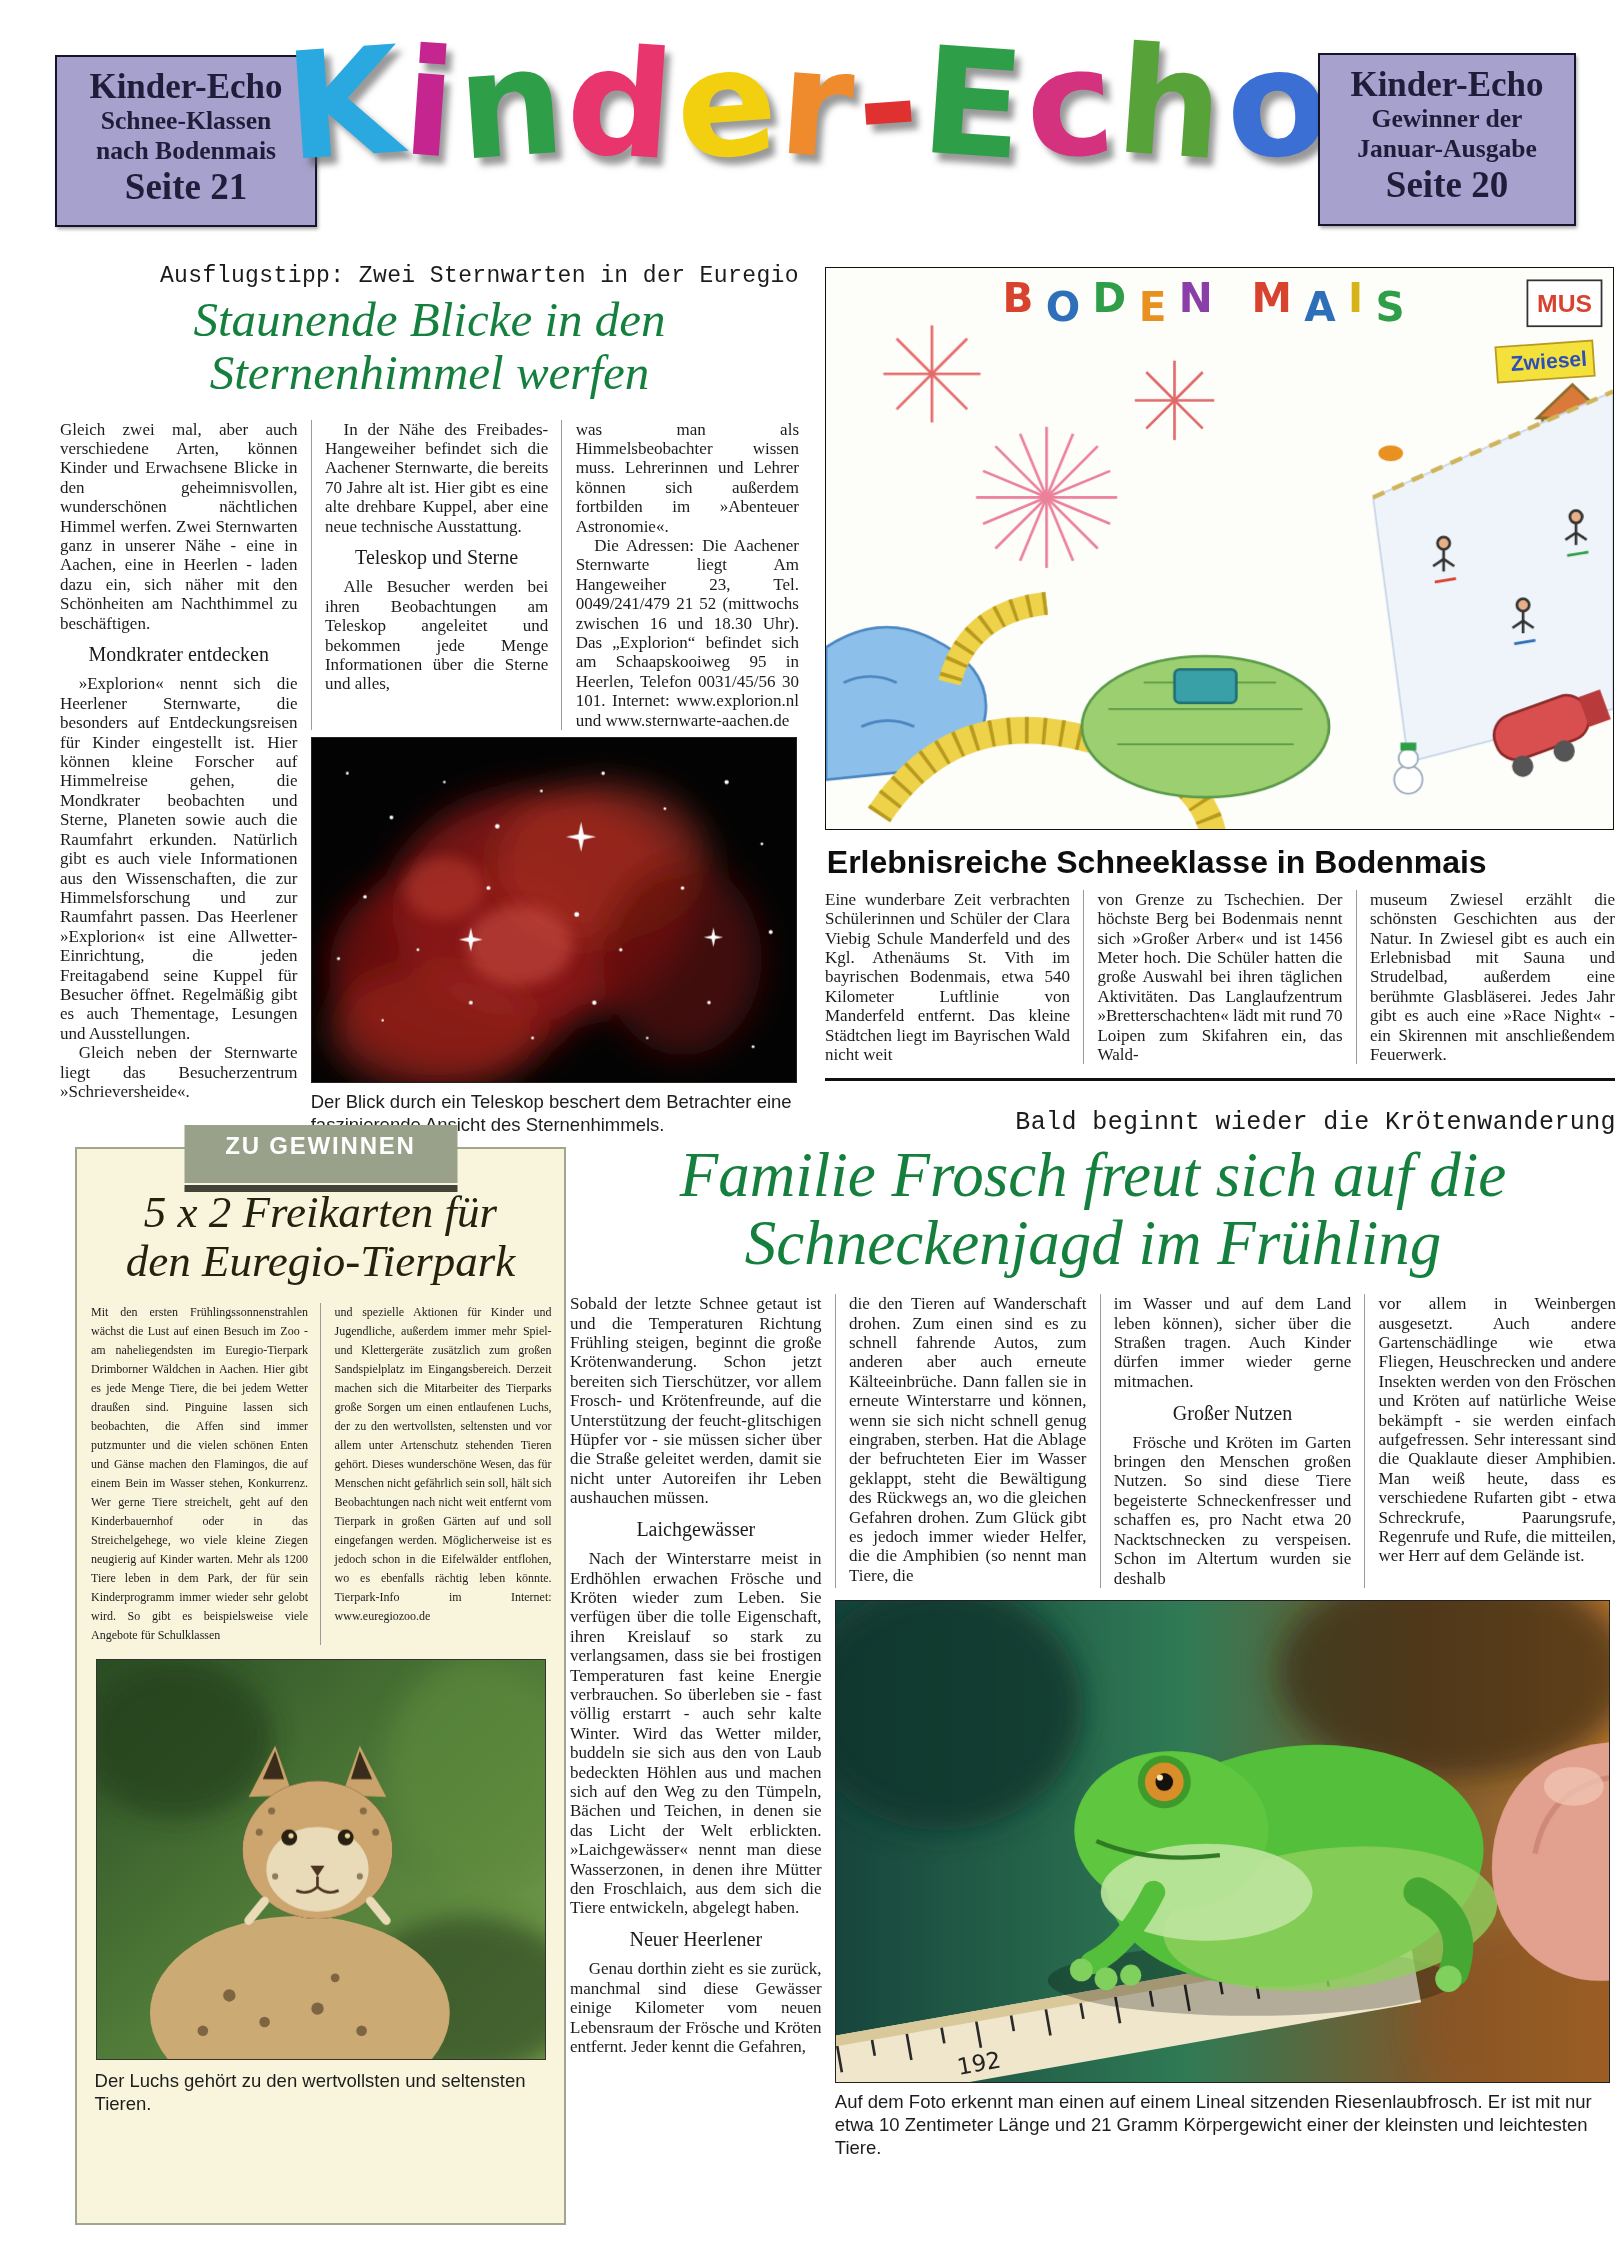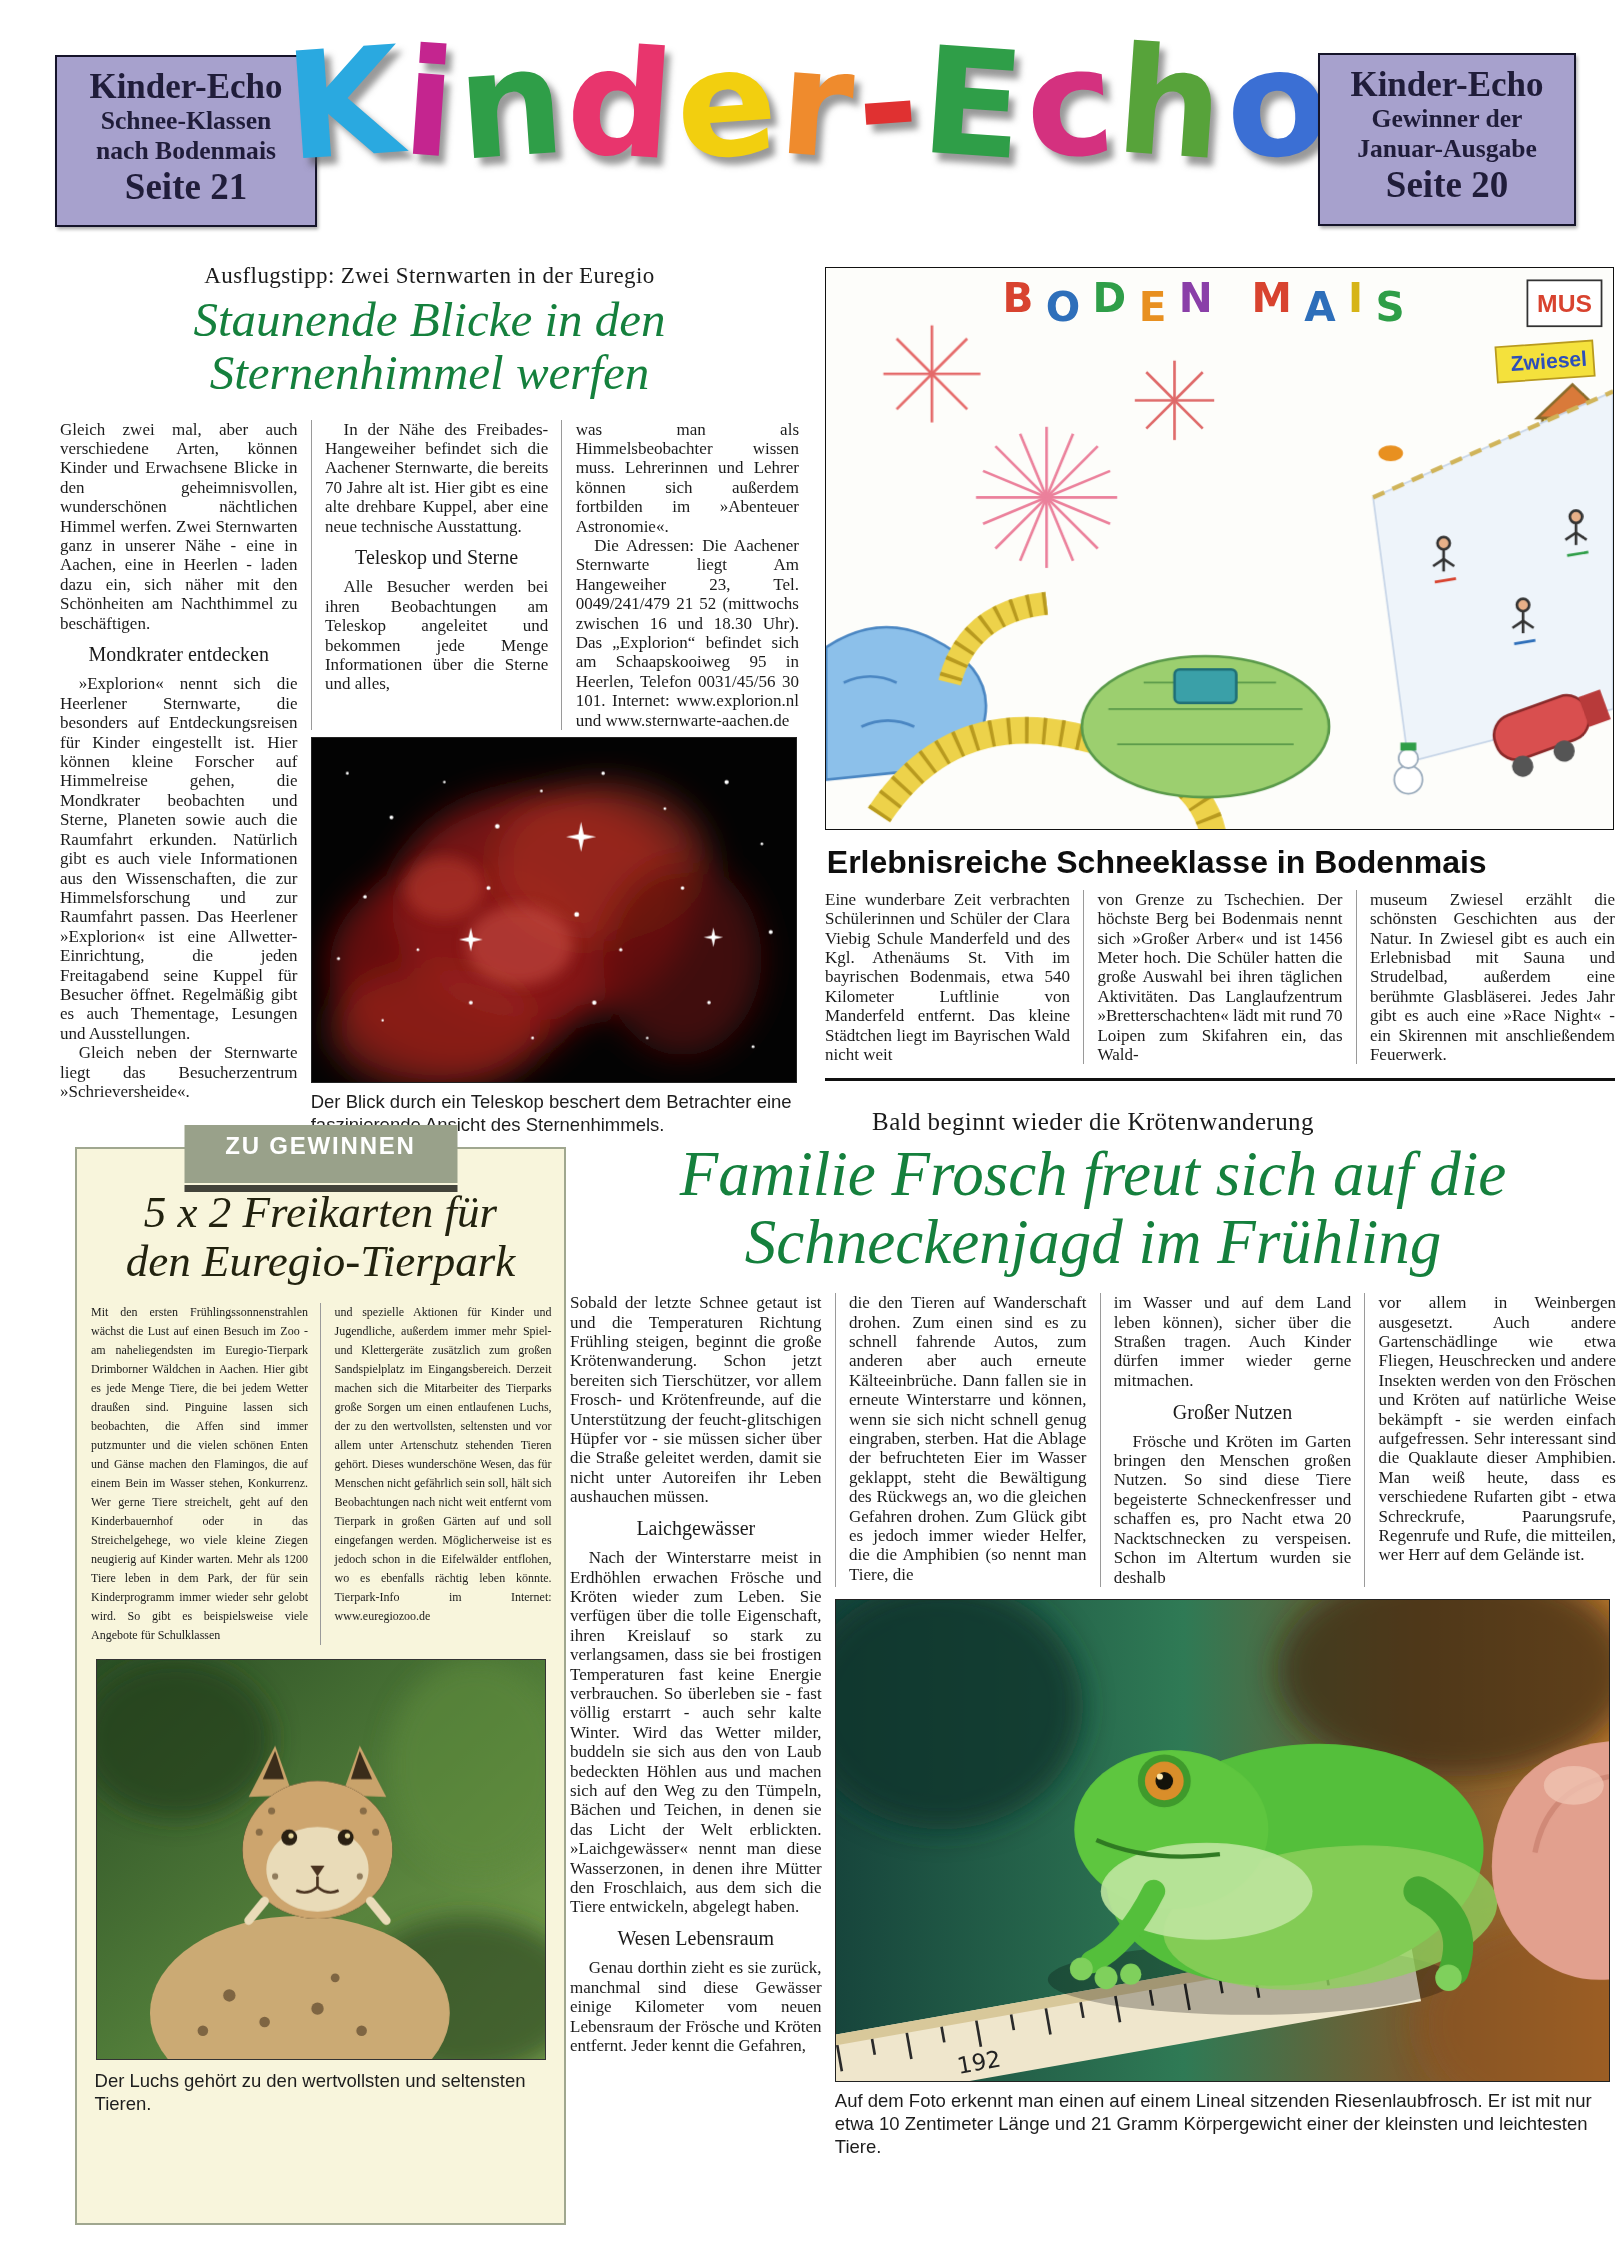--- a/index.html
+++ b/index.html
@@ -14,21 +14,21 @@
   .mast-box .t3{font-size:37px;font-weight:bold;line-height:1.2;}
   #mast-left{left:55px;top:55px;width:258px;height:168px;}
   #mast-right{left:1318px;top:53px;width:254px;height:169px;}
 
   #logo{position:absolute;left:0;right:0;top:16px;text-align:center;
         font-family:"DejaVu Sans",sans-serif;font-weight:bold;font-size:148px;line-height:1.2;
         letter-spacing:3.5px;pointer-events:none;}
   .logo-letter{display:inline-block;text-shadow:6.2px 8px 6.2px rgba(70,70,70,.55);}
 
   
-  .kicker{text-align:center;font-size:23px;letter-spacing:0.4px;}
+  .kicker{text-align:right;font-size:23px;letter-spacing:0.4px;font-family:Liberation Mono, monospace;}
   .headline{text-align:center;font-style:italic;line-height:1.08;color:#15803d;}
   .body-col{font-size:17px;line-height:19.4px;text-align:justify;}
   .body-col p{margin:0;}
   .ind{text-indent:1.1em;}
   .subhead{text-align:center;font-size:20px;margin:12.4px 0 9.7px;}
   .vr{border-left:0.9px solid #9a9a9a;padding-left:13.2px;}
   .caption{font-family:"Liberation Sans",sans-serif;font-size:18.5px;line-height:23px;
            color:#1d1d1d;text-align:left;}
 
   
@@ -377,21 +377,21 @@
     <div class="kicker">Bald beginnt wieder die Krötenwanderung</div>
     <div class="headline">
       <span>Familie Frosch freut sich auf die</span><br>
       <span>Schneckenjagd im Frühling</span>
     </div>
     <div id="frog-grid">
       <div class="body-col" id="frog-col1">
         <p>Sobald der letzte Schnee getaut ist und die Temperaturen Richtung Frühling steigen, beginnt die große Krötenwanderung. Schon jetzt bereiten sich Tierschützer, vor allem Frosch- und Krötenfreunde, auf die Unterstützung der feucht-glitschigen Hüpfer vor - sie müssen sicher über die Straße geleitet werden, damit sie nicht unter Autoreifen ihr Leben aushauchen müssen.</p>
         <div class="subhead">Laichgewässer</div>
         <p class="ind">Nach der Winterstarre meist in Erdhöhlen erwachen Frösche und Kröten wieder zum Leben. Sie verfügen über die tolle Eigenschaft, ihren Kreislauf so stark zu verlangsamen, dass sie bei frostigen Temperaturen fast keine Energie verbrauchen. So überleben sie - fast völlig erstarrt - auch sehr kalte Winter. Wird das Wetter milder, buddeln sie sich aus den von Laub bedeckten Höhlen aus und machen sich auf den Weg zu den Tümpeln, Bächen und Teichen, in denen sie das Licht der Welt erblickten. »Laichgewässer« nennt man diese Wasserzonen, in denen ihre Mütter den Froschlaich, aus dem sich die Tiere entwickeln, abgelegt haben.</p>
-        <div class="subhead">Wesen Lebensraum</div>
+        <div class="subhead">Neuer Heerlener</div>
         <p class="ind">Genau dorthin zieht es sie zurück, manchmal sind diese Gewässer einige Kilometer vom neuen Lebensraum der Frösche und Kröten entfernt. Jeder kennt die Gefahren,</p>
       </div>
       <div class="body-col vr">
         <p>die den Tieren auf Wanderschaft drohen. Zum einen sind es zu schnell fahrende Autos, zum anderen aber auch erneute Kälteeinbrüche. Dann fallen sie in erneute Winterstarre und können, wenn sie sich nicht schnell genug eingraben, sterben. Hat die Ablage der befruchteten Eier im Wasser geklappt, steht die Bewältigung des Rückwegs an, wo die gleichen Gefahren drohen. Zum Glück gibt es jedoch immer wieder Helfer, die die Amphibien (so nennt man Tiere, die</p>
       </div>
       <div class="body-col vr">
         <p>im Wasser und auf dem Land leben können), sicher über die Straßen tragen. Auch Kinder dürfen immer wieder gerne mitmachen.</p>
         <div class="subhead">Großer Nutzen</div>
         <p class="ind">Frösche und Kröten im Garten bringen den Menschen großen Nutzen. So sind diese Tiere begeisterte Schneckenfresser und schaffen es, pro Nacht etwa 20 Nacktschnecken zu verspeisen. Schon im Altertum wurden sie deshalb</p>
       </div>

